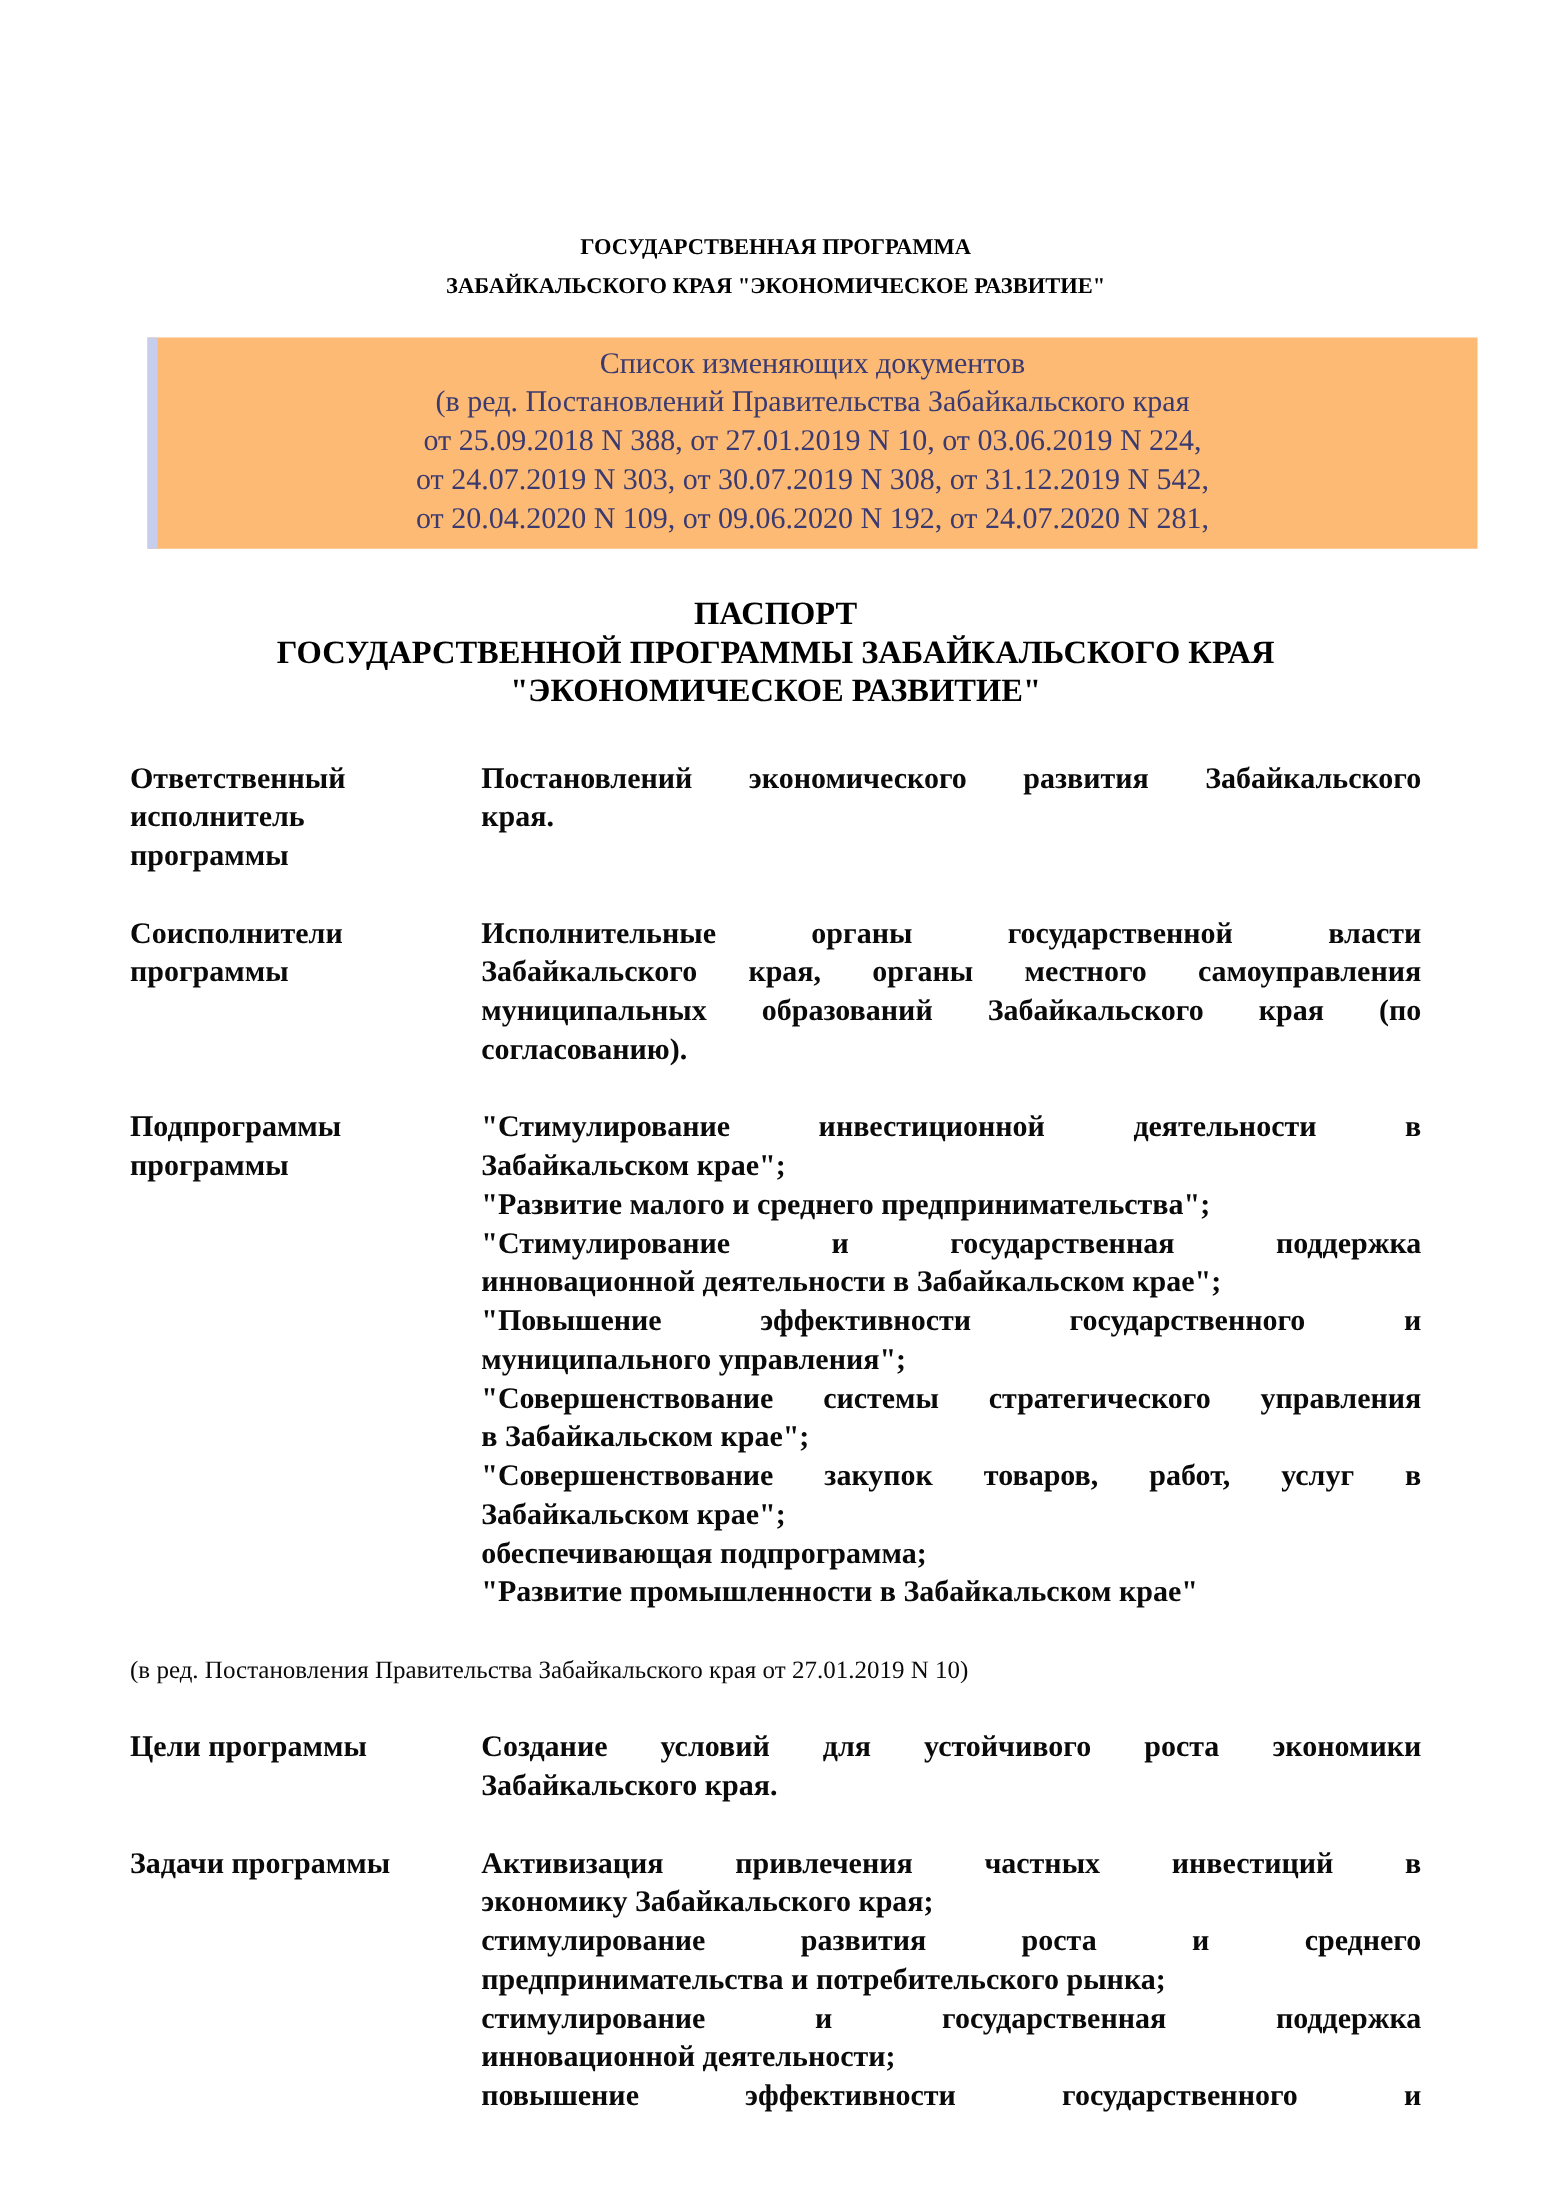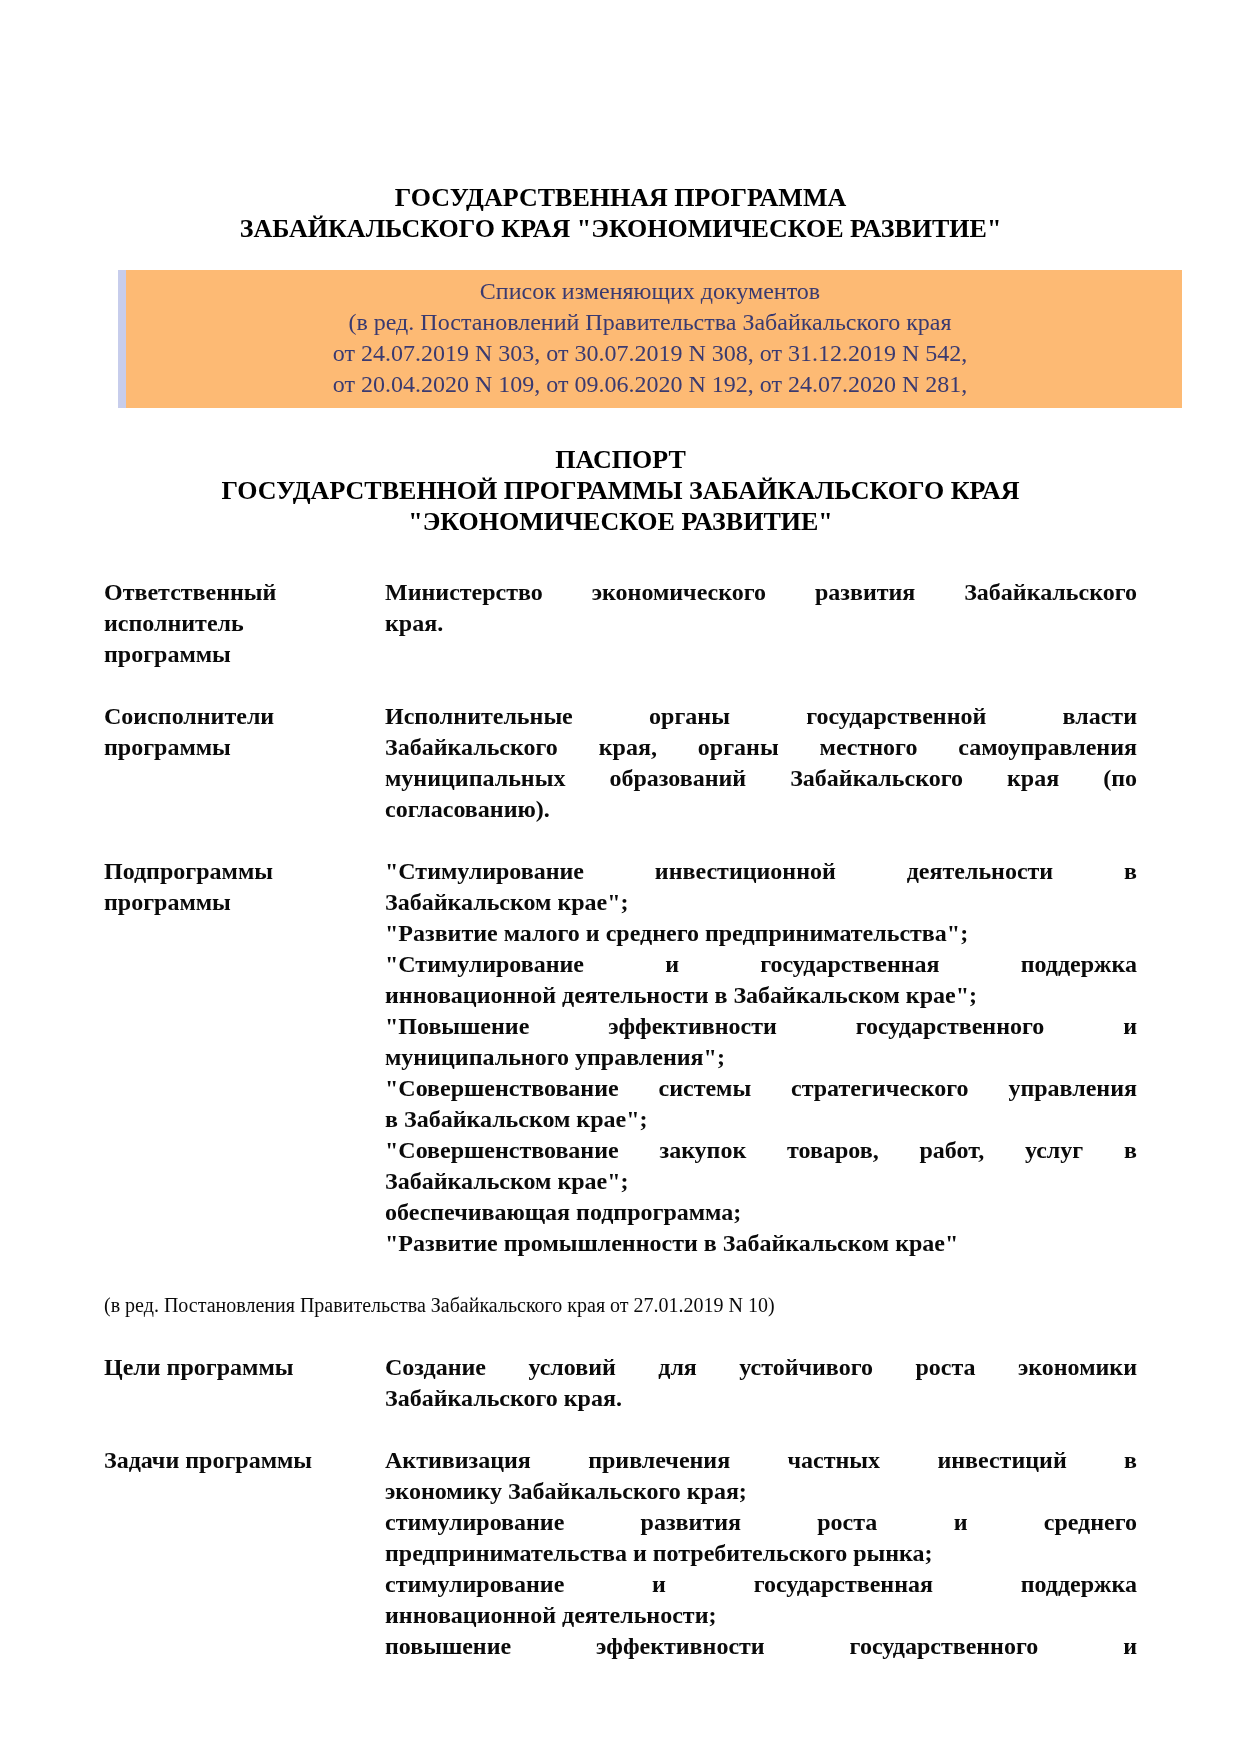--- a/index.html
+++ b/index.html
@@ -15,21 +15,21 @@
     overflow: hidden;
   }
   .page {
     box-sizing: border-box;
     width: 1241px;
     height: 1754px;
     padding: 182px 104px 0 104px;
   }
   .doc-title {
     font-weight: bold;
-    font-size: 26px;
+    font-size: 18px;
     line-height: 31px;
     text-align: center;
     color: #000000;
   }
   .amendments-box {
     box-sizing: border-box;
     margin: 26px 0 0 14px;
     width: 1064px;
     background: #f2f2f7;
     border-left: 8px solid #c7cdec;
@@ -90,36 +90,37 @@
 <div class="page">
 
   <div class="doc-title">
     <div>ГОСУДАРСТВЕННАЯ ПРОГРАММА</div>
     <div>ЗАБАЙКАЛЬСКОГО КРАЯ "ЭКОНОМИЧЕСКОЕ РАЗВИТИЕ"</div>
   </div>
 
   <div class="amendments-box" style="background: #fdba74; border-left-color: rgb(199, 205, 236); color: rgb(58, 58, 112);">
       <div class="box-line">Список изменяющих документов</div>
       <div class="box-line">(в ред. Постановлений Правительства Забайкальского края</div>
+      <div class="box-line">от 25.09.2018 N 388, от 27.01.2019 N 10, от 03.06.2019 N 224,</div>
       <div class="box-line">от 24.07.2019 N 303, от 30.07.2019 N 308, от 31.12.2019 N 542,</div>
       <div class="box-line">от 20.04.2020 N 109, от 09.06.2020 N 192, от 24.07.2020 N 281,</div>
     </div>
 
   <div class="passport-heading">
     <div>ПАСПОРТ</div>
     <div>ГОСУДАРСТВЕННОЙ ПРОГРАММЫ ЗАБАЙКАЛЬСКОГО КРАЯ</div>
     <div>"ЭКОНОМИЧЕСКОЕ РАЗВИТИЕ"</div>
   </div>
 
   <div class="ptable">
 
     <div class="trow">
       <div class="tlabel">Ответственный исполнитель программы</div>
       <div class="tvalue">
-          <div class="cell-line stretch">Министерство экономического развития Забайкальского</div>
+          <div class="cell-line stretch">Постановлений экономического развития Забайкальского</div>
           <div class="cell-line">края.</div>
         </div>
     </div>
 
     <div class="trow">
       <div class="tlabel">Соисполнители программы</div>
       <div class="tvalue">
           <div class="cell-line stretch">Исполнительные органы государственной власти</div>
           <div class="cell-line stretch">Забайкальского края, органы местного самоуправления</div>
           <div class="cell-line stretch">муниципальных образований Забайкальского края (по</div>

